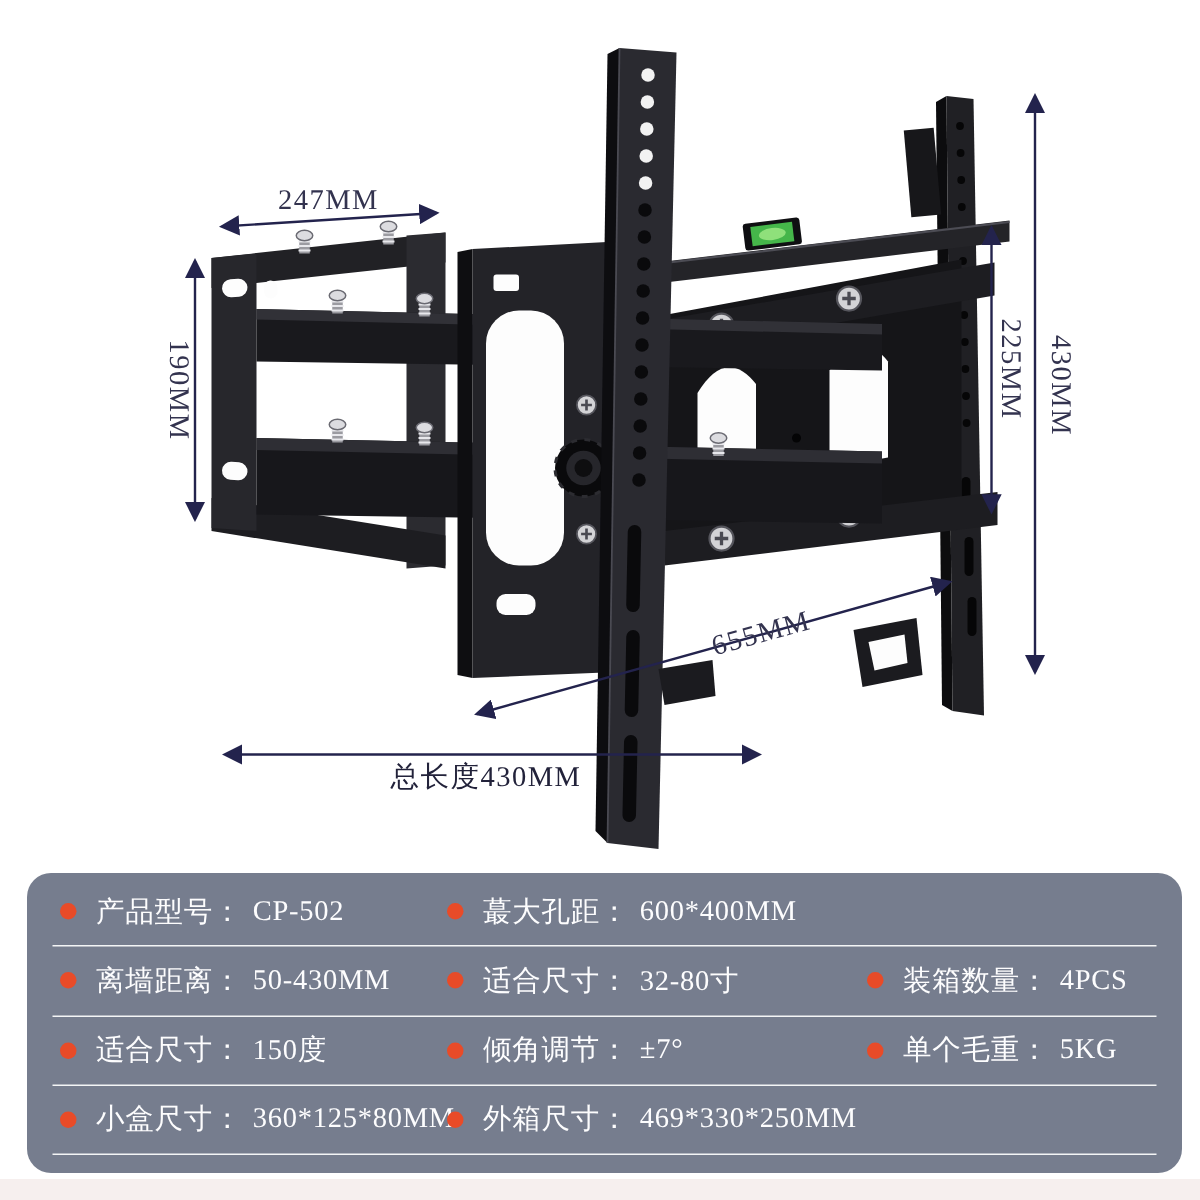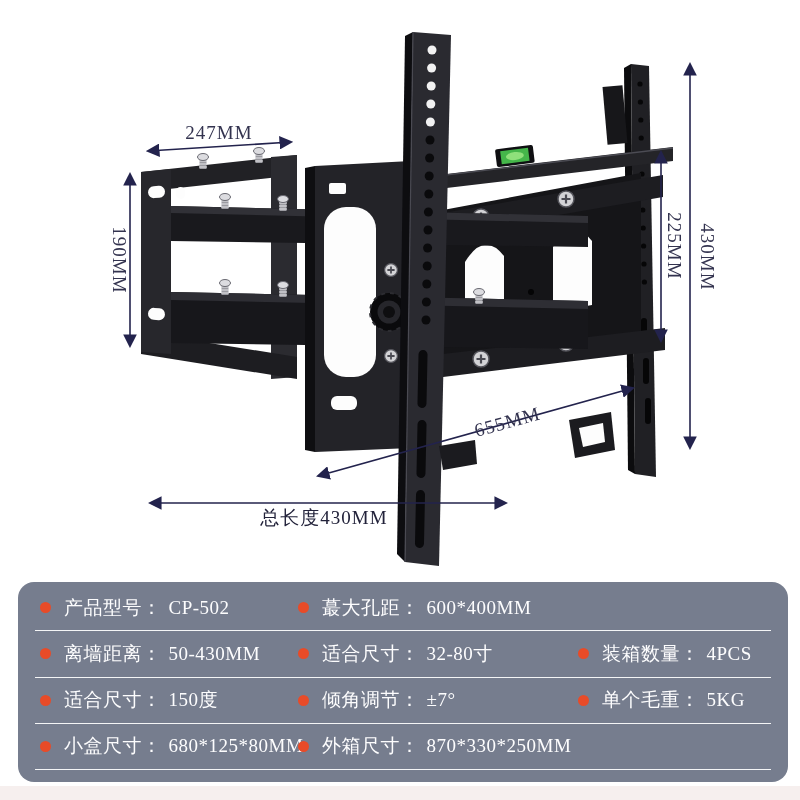--- a/index.html
+++ b/index.html
@@ -241,25 +241,25 @@
         <span class="dot"></span>
         <span class="spec-label">单个毛重：</span>
         <span class="spec-value">5KG</span>
       </div>
     </div>
 
     <div class="spec-row">
       <div class="spec-cell">
         <span class="dot"></span>
         <span class="spec-label">小盒尺寸：</span>
-        <span class="spec-value">680*125*80MM</span>
+        <span class="spec-value">360*125*80MM</span>
       </div>
       <div class="spec-cell">
         <span class="dot"></span>
         <span class="spec-label">外箱尺寸：</span>
-        <span class="spec-value">870*330*250MM</span>
+        <span class="spec-value">469*330*250MM</span>
       </div>
     </div>
 
   </div>
 
   <div class="bottom-strip"></div>
 </div>
 
 </body></html>

